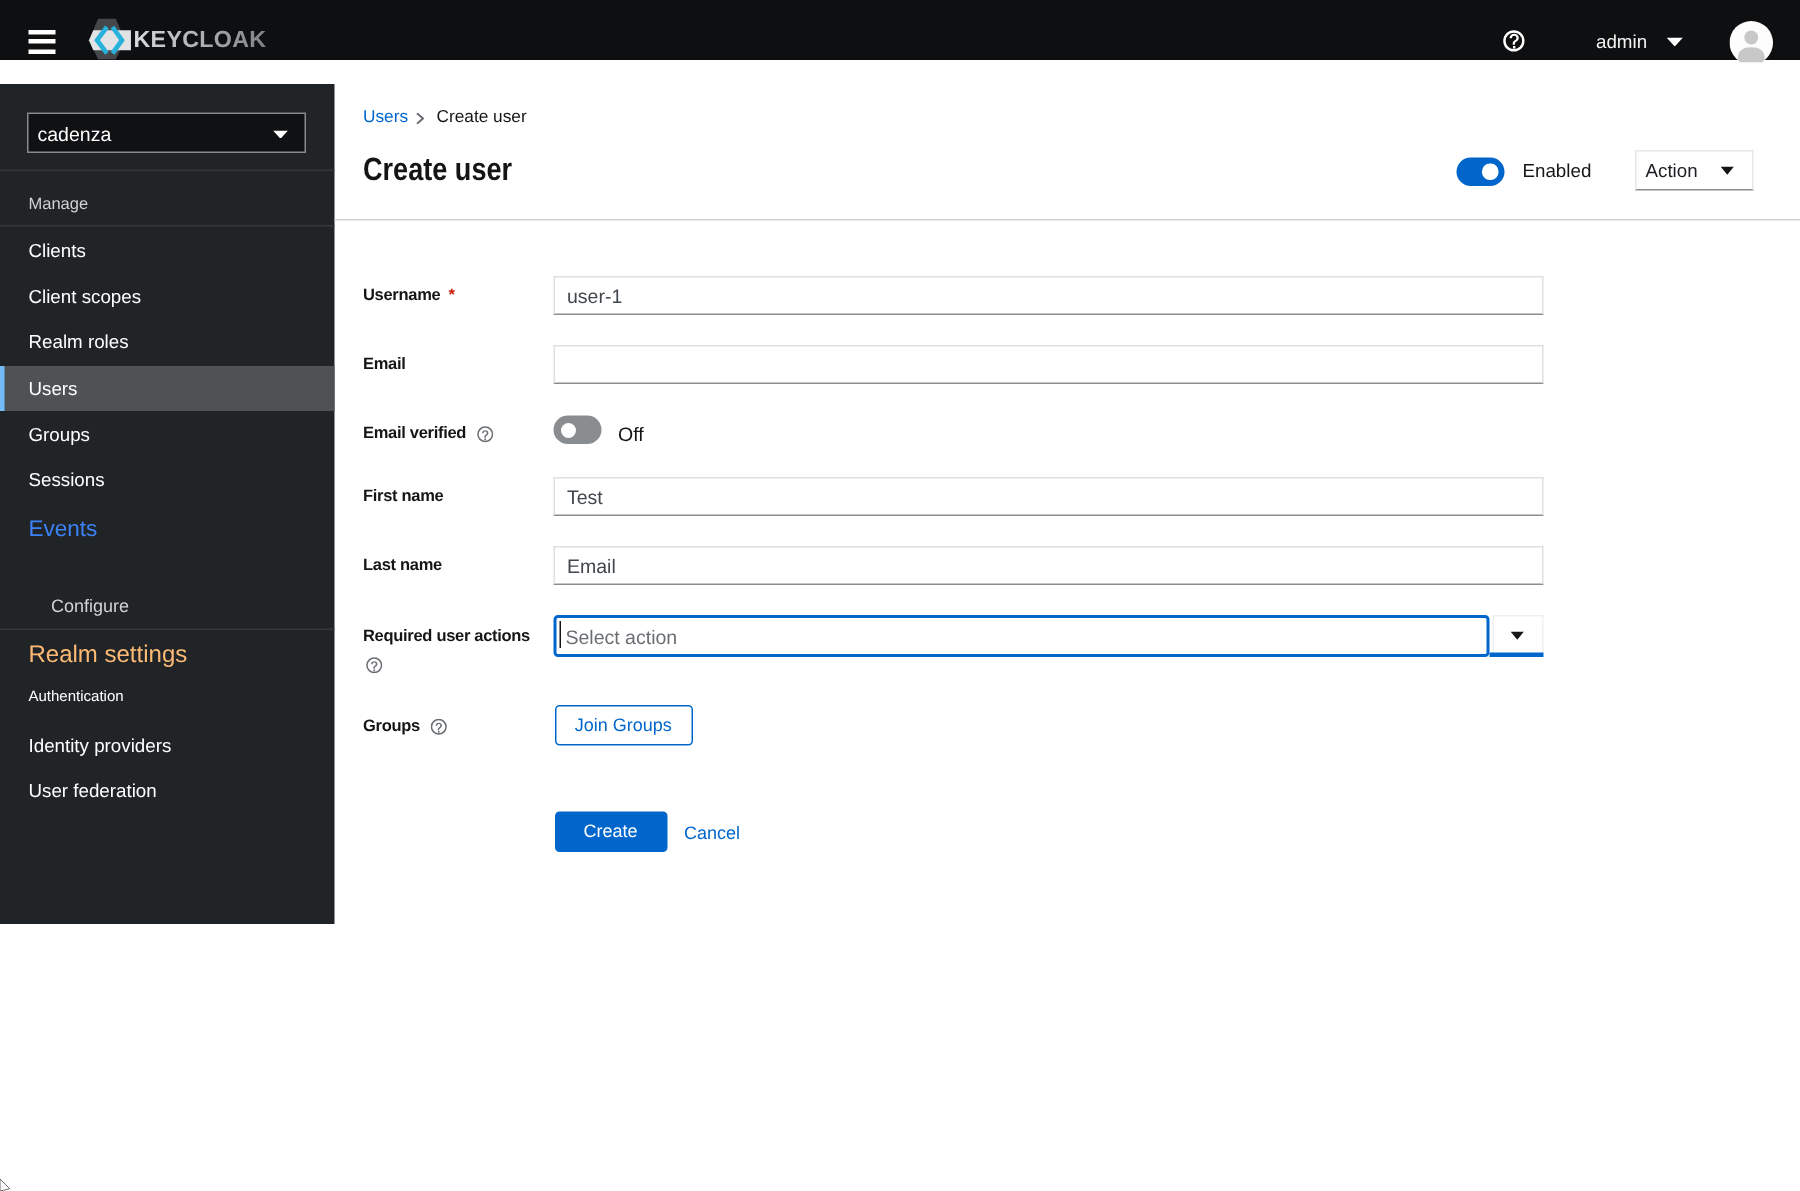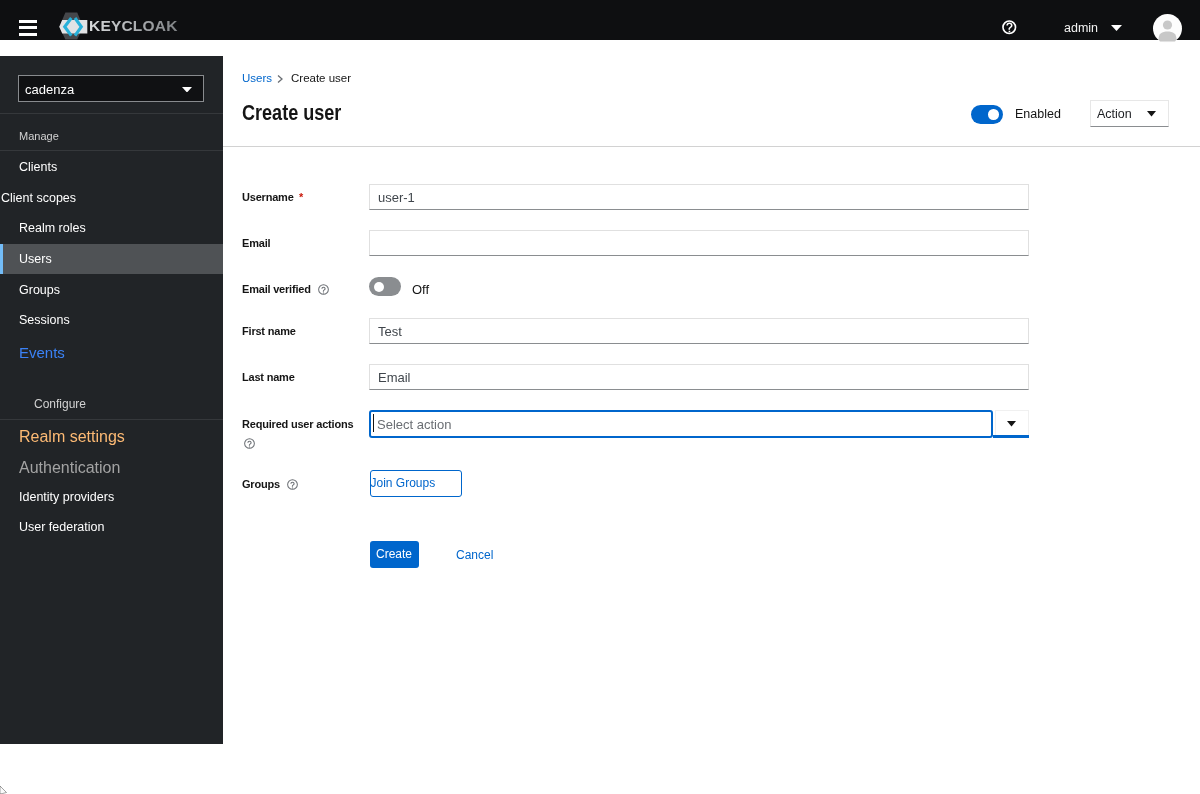--- a/index.html
+++ b/index.html
@@ -43,45 +43,45 @@
     <polygon points="0,0 11,0 5.5,6" fill="#fff"></polygon>
   </svg>
 
   <svg class="abs" style="left:1153px;top:13.5px" width="29" height="29" viewBox="0 0 29 29">
     <circle cx="14.5" cy="14.5" r="14.5" fill="#fdfdfd"></circle>
     <circle cx="14.5" cy="11" r="4.6" fill="#c8c8c8"></circle>
     <path d="M5.5 25.5 C5.5 19.5 9 17.5 14.5 17.5 C20 17.5 23.5 19.5 23.5 25.5 L22 27.5 L7 27.5 Z" fill="#c8c8c8"></path>
   </svg>
 </div>
 
-<div class="abs" style="left:0;top:56px;width:223px;height:688px;background:#212427">
+<div class="abs" style="left:0;top:56px;width:223px;height:560px;background:#212427">
 
   <div class="abs" style="left:18px;top:19px;width:186px;height:26.5px;background:#101113;border:1px solid #888b8e"></div>
   <div class="abs" style="left:25px;top:25.5px;color:#fff;font-size:13px">cadenza</div>
   <svg class="abs" style="left:182px;top:30.5px" width="10" height="5.5" viewBox="0 0 10 5.5">
     <polygon points="0,0 10,0 5,5.5" fill="#fff"></polygon>
   </svg>
   <div class="abs" style="left:0;top:57px;width:223px;height:1px;background:#35383b"></div>
 
   <div class="abs" style="left:19px;top:74px;color:#d2d2d2;font-size:11px">Manage</div>
   <div class="abs" style="left:0;top:94px;width:223px;height:1px;background:#35383b"></div>
   <div class="abs" style="left:19px;top:104px;color:#fff;font-size:12.5px">Clients</div>
-  <div class="abs" style="left:1px;top:135px;color:#fff;font-size:12.5px">Client scopes</div>
+  <div class="abs" style="left:19px;top:135px;color:#fff;font-size:12.5px">Client scopes</div>
   <div class="abs" style="left:19px;top:165px;color:#fff;font-size:12.5px">Realm roles</div>
 
   <div class="abs" style="left:0;top:188px;width:223px;height:30px;background:#4f5255;border-left:3px solid #73bcf7"></div>
   <div class="abs" style="left:19px;top:196px;color:#fff;font-size:12.5px">Users</div>
   <div class="abs" style="left:19px;top:227px;color:#fff;font-size:12.5px">Groups</div>
   <div class="abs" style="left:19px;top:257px;color:#fff;font-size:12.5px">Sessions</div>
   <div class="abs" style="left:19px;top:288px;color:#3b82f6;font-size:15px">Events</div>
 
   <div class="abs" style="left:34px;top:341px;color:#d2d2d2;font-size:12px">Configure</div>
   <div class="abs" style="left:0;top:363px;width:223px;height:1px;background:#35383b"></div>
   <div class="abs" style="left:19px;top:372px;color:#fdba74;font-size:16px">Realm settings</div>
-  <div class="abs" style="left:19px;top:403px;color:#a3a3a3;font-size:16px">Authentication</div>
+  <div class="abs" style="left:19px;top:403px;color:#ffffff;font-size:10px">Authentication</div>
   <div class="abs" style="left:19px;top:434px;color:#fff;font-size:12.5px">Identity providers</div>
   <div class="abs" style="left:19px;top:464px;color:#fff;font-size:12.5px">User federation</div>
 </div>
 
 <div class="abs" style="left:242px;top:72px;font-size:11.5px;color:#0066cc">Users</div>
 <svg class="abs" style="left:277px;top:74.5px" width="6" height="8" viewBox="0 0 6 8">
   <path d="M1 0.5 L5 4 L1 7.5" fill="none" stroke="#6a6e73" stroke-width="1.3"></path>
 </svg>
 <div class="abs" style="left:291px;top:72px;font-size:11.5px;color:#151515">Create user</div>
 
@@ -134,20 +134,20 @@
 <div class="abs" style="left:993px;top:435px;width:36px;height:2.5px;background:#0066cc"></div>
 <svg class="abs" style="left:1007px;top:421px" width="9" height="5.5" viewBox="0 0 9 5.5">
   <polygon points="0,0 9,0 4.5,5.5" fill="#151515"></polygon>
 </svg>
 
 <div class="lbl" style="top:478px">Groups</div>
 <svg class="qicon" style="left:287px;top:479px" viewBox="0 0 12 12">
   <circle cx="6" cy="6" r="5.3" fill="none" stroke="#6a6e73" stroke-width="1.1"></circle>
   <path d="M6 2.75 C4.5 2.75 3.5 3.72 3.45 5.2 L4.72 5.2 C4.75 4.42 5.22 3.92 6 3.92 C6.75 3.92 7.25 4.4 7.25 5.05 C7.25 5.6 7 5.97 6.3 6.42 C5.5 6.93 5.17 7.45 5.2 8.35 L5.21 8.8 L6.45 8.8 L6.45 8.43 C6.45 7.85 6.65 7.55 7.35 7.1 C8.1 6.6 8.56 5.95 8.56 5.03 C8.56 3.72 7.45 2.75 6 2.75 Z M5.35 9.55 L5.35 10.9 L6.68 10.9 L6.68 9.55 Z" fill="#6a6e73" transform="translate(0.6,0.55) scale(0.9)"></path>
 </svg>
-<div class="abs" style="left:369.5px;top:470px;width:92px;height:27px;border:1px solid #0066cc;border-radius:3px;background:#fff;font-size:12px;color:#0066cc;line-height:25px">Join Groups</div>
+<div class="abs" style="left:369.5px;top:470px;width:92px;height:27px;border:1px solid #0066cc;border-radius:3px;background:#fff;font-size:12px;color:#0066cc;text-align:center;line-height:25px">Join Groups</div>
 
-<div class="abs" style="left:369.5px;top:541px;width:49px;height:27px;border-radius:3px;background:#0066cc;font-size:12px;color:#fff;text-align:center;line-height:27px">Create</div>
+<div class="abs" style="left:369.5px;top:541px;width:75px;height:27px;border-radius:3px;background:#0066cc;font-size:12px;color:#fff;text-align:center;line-height:27px">Create</div>
 <div class="abs" style="left:456px;top:548px;font-size:12px;color:#0066cc">Cancel</div>
 
 <svg class="abs" style="left:0;top:786px" width="7" height="8" viewBox="0 0 7 8">
   <polygon points="0,0 6.5,6.5 2.5,7.5 0,8" fill="#fbfbfb" stroke="#444" stroke-width="0.5"></polygon>
 </svg>
 
 </body></html>

